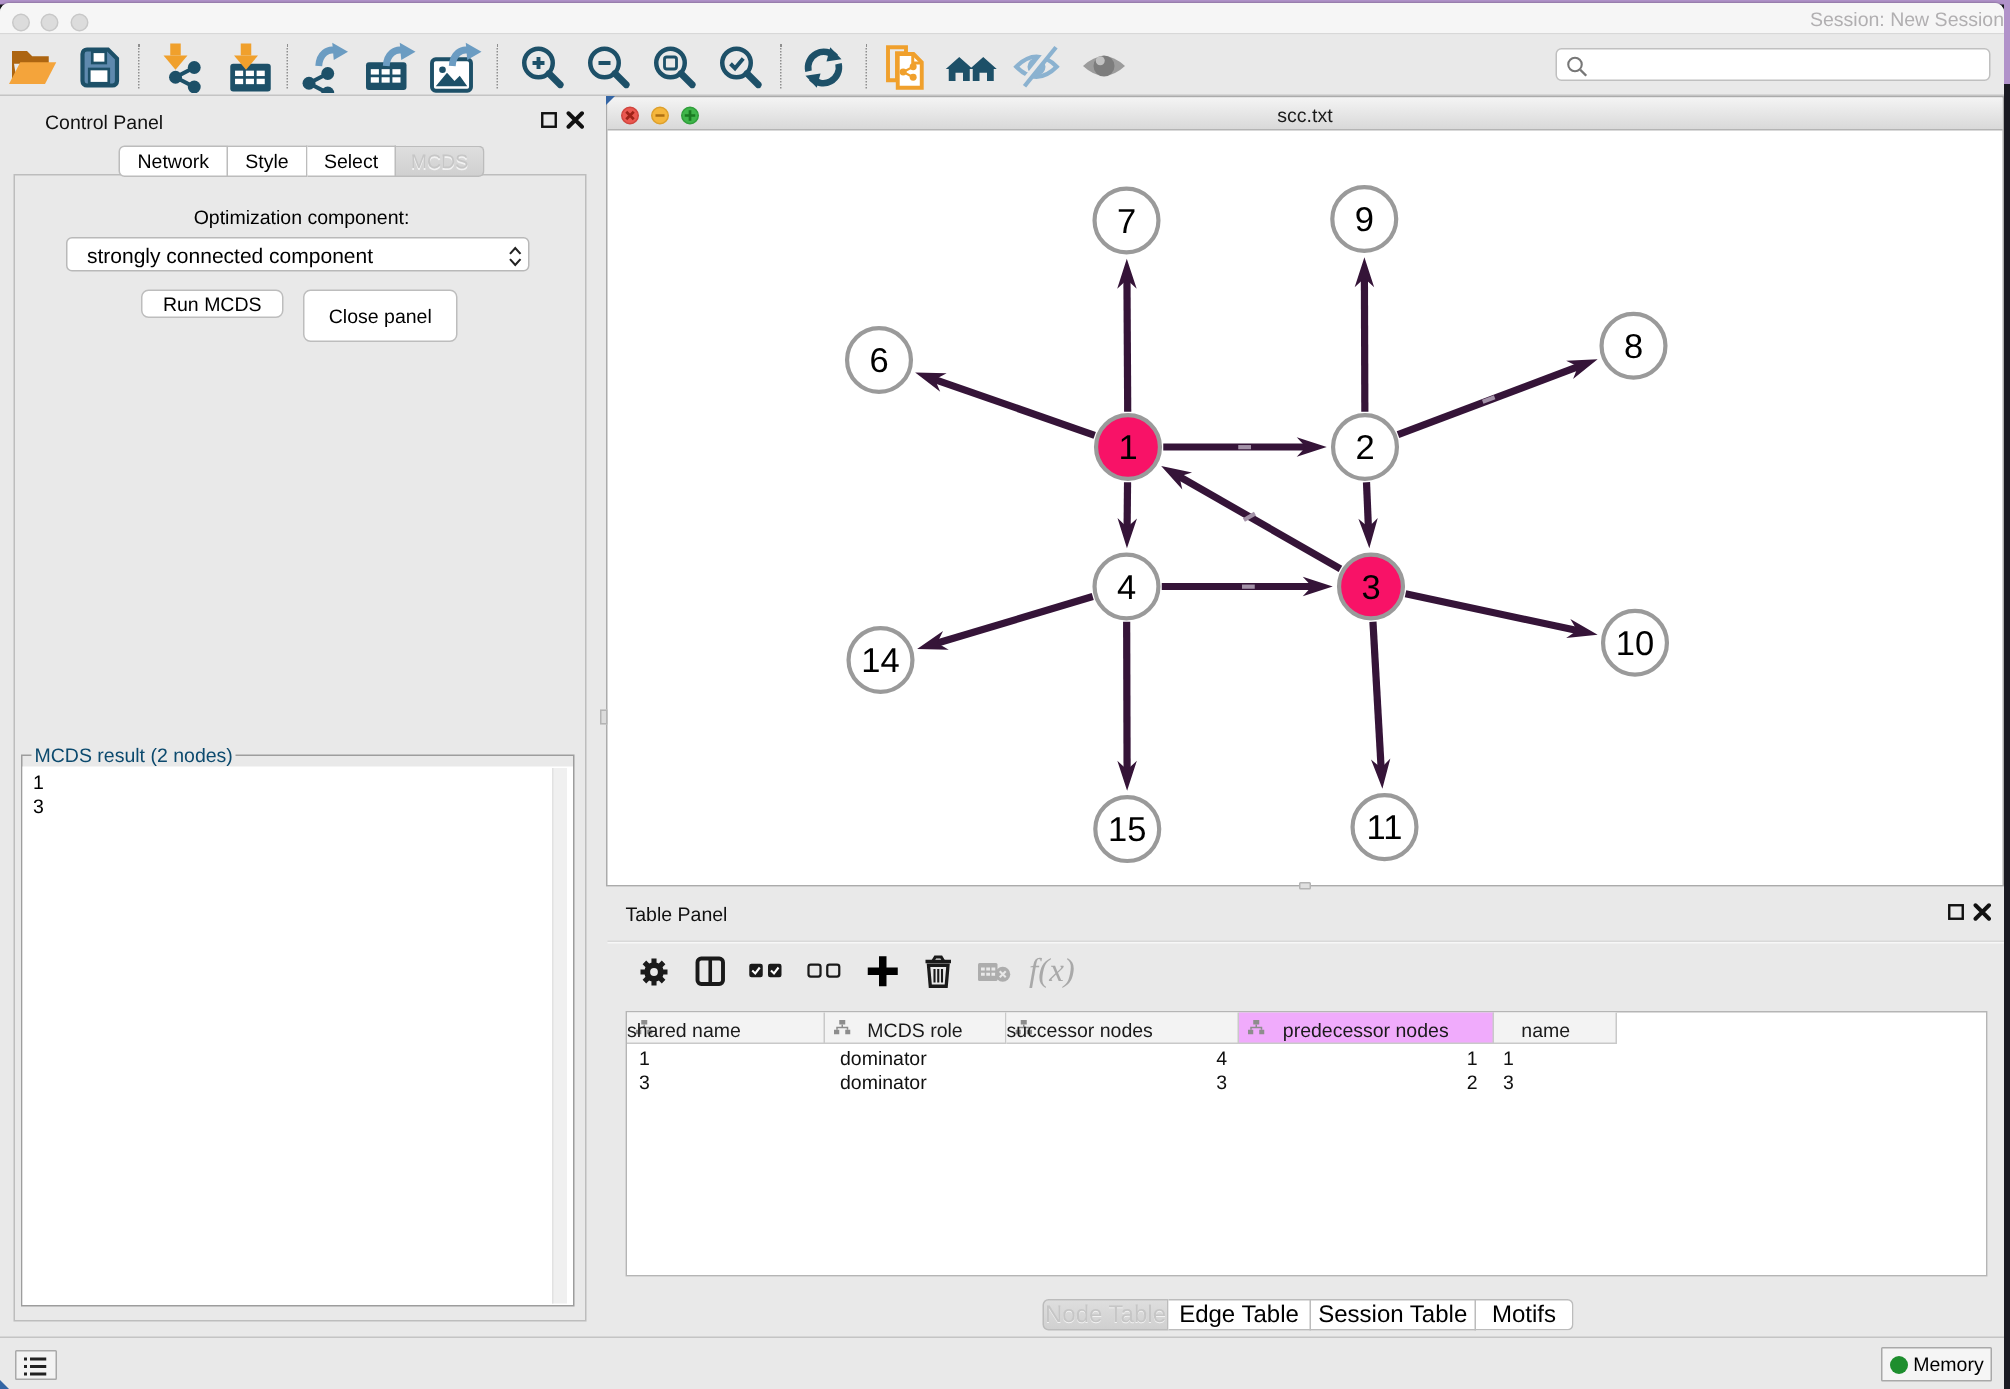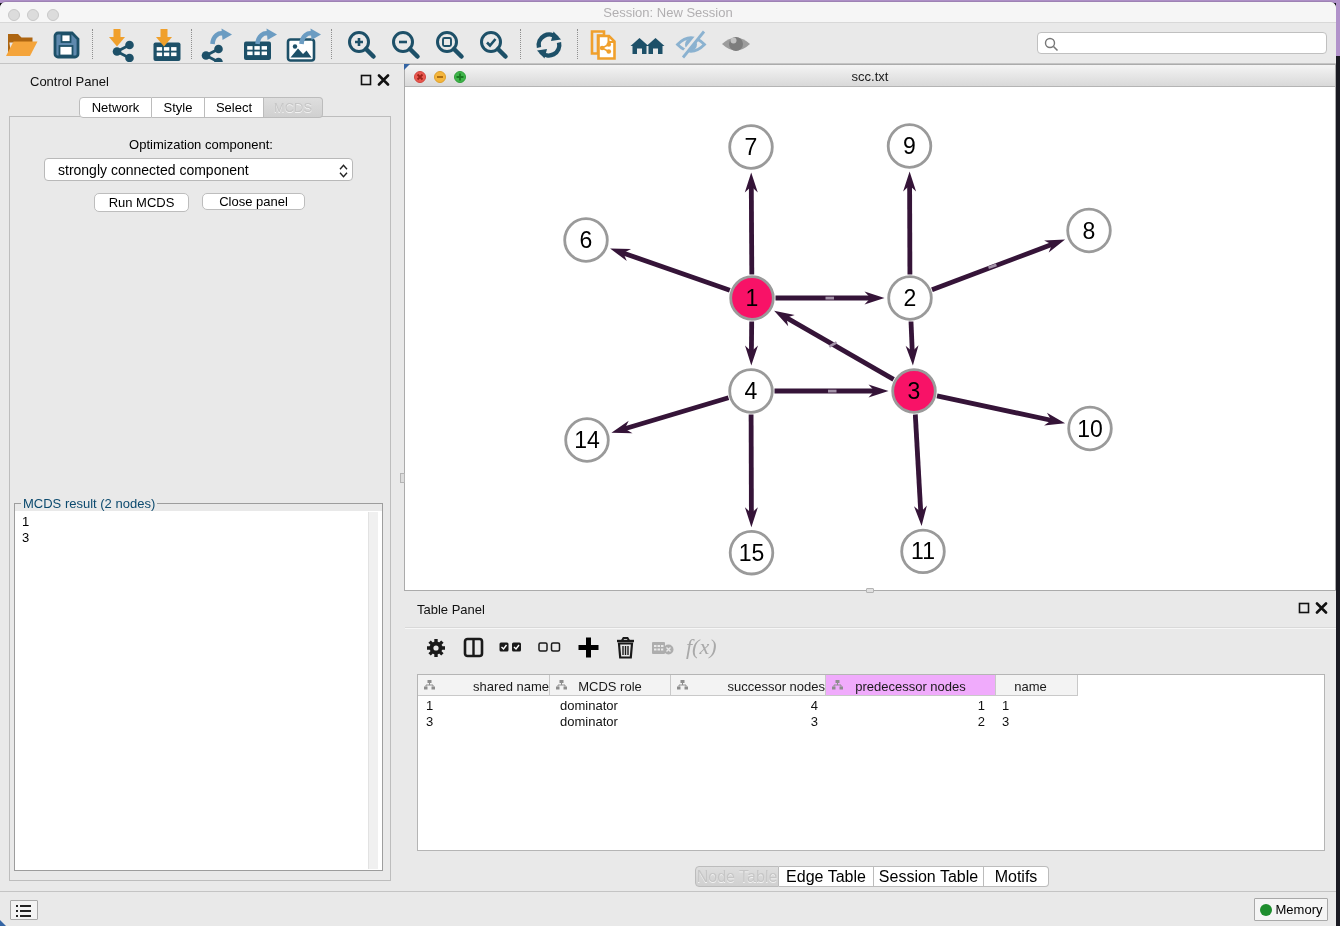--- a/index.html
+++ b/index.html
@@ -3,21 +3,21 @@
 <meta charset="utf-8">
 <style>
 * { margin:0; padding:0; box-sizing:border-box; }
 html,body { width:1340px; height:926px; overflow:hidden; }
 body { font-family:"Liberation Sans", sans-serif; background:#19191f; position:relative; }
 .abs { position:absolute; }
 #desktop-top { left:0; top:0; width:1340px; height:3px; background:#b192ca; }
 #win { left:0; top:2px; width:1336px; height:924px; background:#e9e9e9; border-radius:6px 6px 0 0; box-shadow:0 0 2px rgba(0,0,0,.4); }
 #titlebar { left:0; top:0; width:100%; height:21px; background:#f6f6f6; border-radius:6px 6px 0 0; border-bottom:1px solid #d8d8d8; }
 .tl { position:absolute; top:7px; width:12px; height:12px; border-radius:50%; background:#dcdcdc; border:1px solid #c8c8c8; }
-#title-text { position:absolute; top:3px; left:0; width:100%; text-align:center; font-size:13px; color:#b1afb1; }
+#title-text { position:absolute; top:3px; left:0; width:100%; text-align:right; font-size:13px; color:#b1afb1; }
 #toolbar { left:0; top:21px; width:100%; height:41px; background:#e9e9e9; border-bottom:1px solid #c4c4c4; }
 .sep { position:absolute; top:6px; height:30px; width:1px; border-left:1px dotted #8f8f8f; }
 .tbi { position:absolute; top:6px; }
 #searchbox { position:absolute; left:1037px; top:9px; width:290px; height:22px; background:#fff; border:1px solid #c0c0c0; border-radius:4px; }
 
 #cp-title { left:30px; top:9px; font-size:13px; color:#111; }
 #cp-body { left:9px; top:51px; width:382px; height:765px; background:#e9e9e9; border:1px solid #bdbdbd; }
 .tabrow { position:absolute; display:flex; height:21px; font-size:13px; }
 .tab { border:1px solid #bcbcbc; border-left:none; background:#fff; color:#000; display:flex; align-items:center; justify-content:center; }
 .tab.first { border-left:1px solid #bcbcbc; border-radius:4px 0 0 4px; }
@@ -204,21 +204,21 @@
     </div>
     <div class="abs" style="left:0; top:72px; width:402px; text-align:center; font-size:13px; color:#000;">Optimization component:</div>
     <div class="abs" id="cp-select" style="left:44px; top:93px; width:309px; height:23px; background:#fff; border:1px solid #b9b9b9; border-radius:4px;">
       <div class="abs" style="left:13px; top:3px; font-size:14px; color:#000;">strongly connected component</div>
       <svg class="abs" style="left:293px; top:5px;" width="11" height="14" viewBox="0 0 12 16">
           <path d="M2 6 L6 1.5 L10 6" fill="none" stroke="#222" stroke-width="1.6"></path>
           <path d="M2 10 L6 14.5 L10 10" fill="none" stroke="#222" stroke-width="1.6"></path>
         </svg>
     </div>
     <div class="btn" style="left:94px; top:128px; width:95px; height:19px;">Run MCDS</div>
-    <div class="btn" style="left:202px; top:128px; width:103px; height:17px;">Close panel</div>
+    <div class="btn" style="left:202px; top:128px; width:103px; height:35px;">Close panel</div>
 
     <div class="abs" style="left:14px; top:438px; width:369px; height:368px; border:1px solid #9d9d9d;"></div>
     <div class="abs" style="left:21px; top:431px; font-size:13px; color:#0c4a6e; background:#e9e9e9; padding:0 2px;">MCDS result (2 nodes)</div>
     <div class="abs" style="left:15px; top:446px; width:367px; height:359px; background:#fff;">
       <div class="abs" style="left:7px; top:3px; font-size:13px; color:#000; line-height:16px;">1<br>3</div>
       <div class="abs" style="left:353px; top:1px; width:10px; height:357px; background:#f0f0f0; border-left:1px solid #e2e2e2;"></div>
     </div>
   </div>
 
   <div class="abs" id="netwin">
@@ -378,21 +378,21 @@
   <div class="abs" style="left:417px; top:672px; width:908px; height:177px; background:#fff; border:1px solid #b5b5b5;"></div>
   <div class="abs" style="left:418px; top:673px; width:132px; height:21px; background:#f3f3f3; border-right:1px solid #c9c9c9; border-bottom:1px solid #c9c9c9;">
       <svg width="11" height="10" viewBox="0 0 11 10" style="position:absolute; left:6px; top:5px;">
         <g fill="#8d8d8d">
           <rect x="3.5" y="0" width="4" height="3"></rect>
           <rect x="0" y="6.5" width="3.5" height="3"></rect>
           <rect x="7.5" y="6.5" width="3.5" height="3"></rect>
           <path d="M5.5 3 v2 M2 6.5 v-1.5 h7 v1.5" stroke="#8d8d8d" fill="none" stroke-width="1"></path>
         </g>
       </svg>
-      <div style="position:absolute; left:0; top:4px; width:100%; text-align:right; font-size:13px; color:#1a1a1a;">shared name</div>
+      <div style="position:absolute; left:0; top:4px; width:100%; text-align:left; font-size:13px; color:#1a1a1a;">shared name</div>
     </div>
   <div class="abs" style="left:550px; top:673px; width:121px; height:21px; background:#f3f3f3; border-right:1px solid #c9c9c9; border-bottom:1px solid #c9c9c9;">
       <svg width="11" height="10" viewBox="0 0 11 10" style="position:absolute; left:6px; top:5px;">
         <g fill="#8d8d8d">
           <rect x="3.5" y="0" width="4" height="3"></rect>
           <rect x="0" y="6.5" width="3.5" height="3"></rect>
           <rect x="7.5" y="6.5" width="3.5" height="3"></rect>
           <path d="M5.5 3 v2 M2 6.5 v-1.5 h7 v1.5" stroke="#8d8d8d" fill="none" stroke-width="1"></path>
         </g>
       </svg>
@@ -400,21 +400,21 @@
     </div>
   <div class="abs" style="left:671px; top:673px; width:155px; height:21px; background:#f3f3f3; border-right:1px solid #c9c9c9; border-bottom:1px solid #c9c9c9;">
       <svg width="11" height="10" viewBox="0 0 11 10" style="position:absolute; left:6px; top:5px;">
         <g fill="#8d8d8d">
           <rect x="3.5" y="0" width="4" height="3"></rect>
           <rect x="0" y="6.5" width="3.5" height="3"></rect>
           <rect x="7.5" y="6.5" width="3.5" height="3"></rect>
           <path d="M5.5 3 v2 M2 6.5 v-1.5 h7 v1.5" stroke="#8d8d8d" fill="none" stroke-width="1"></path>
         </g>
       </svg>
-      <div style="position:absolute; left:0; top:4px; width:100%; text-align:right; font-size:13px; color:#1a1a1a;">successor nodes</div>
+      <div style="position:absolute; left:0; top:4px; width:100%; text-align:left; font-size:13px; color:#1a1a1a;">successor nodes</div>
     </div>
   <div class="abs" style="left:826px; top:673px; width:170px; height:21px; background:#f0abfc; border-right:1px solid #c9c9c9; border-bottom:1px solid #c9c9c9;">
       <svg width="11" height="10" viewBox="0 0 11 10" style="position:absolute; left:6px; top:5px;">
         <g fill="#8d8d8d">
           <rect x="3.5" y="0" width="4" height="3"></rect>
           <rect x="0" y="6.5" width="3.5" height="3"></rect>
           <rect x="7.5" y="6.5" width="3.5" height="3"></rect>
           <path d="M5.5 3 v2 M2 6.5 v-1.5 h7 v1.5" stroke="#8d8d8d" fill="none" stroke-width="1"></path>
         </g>
       </svg>

